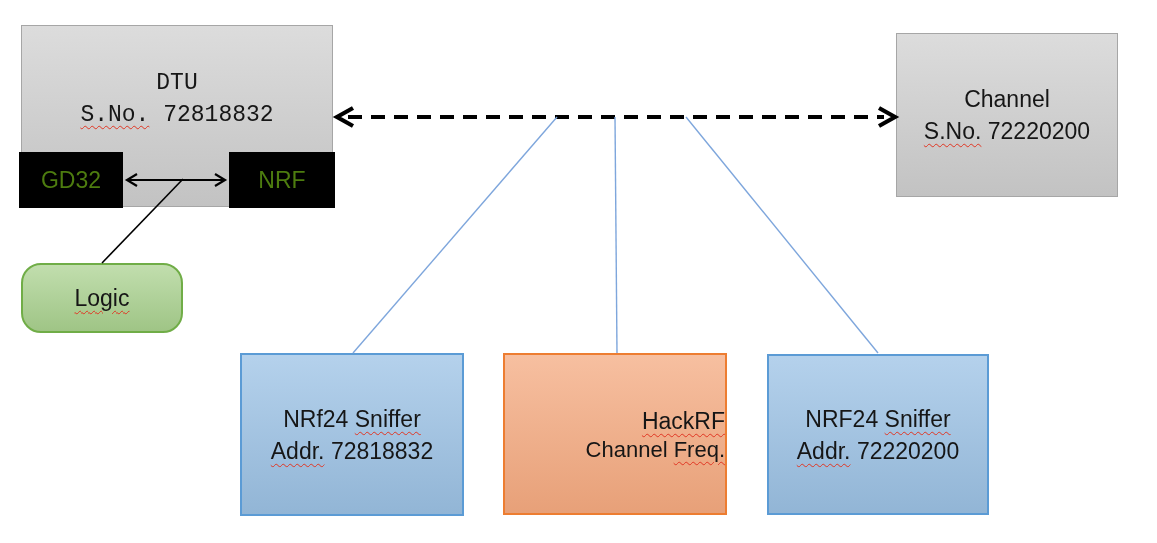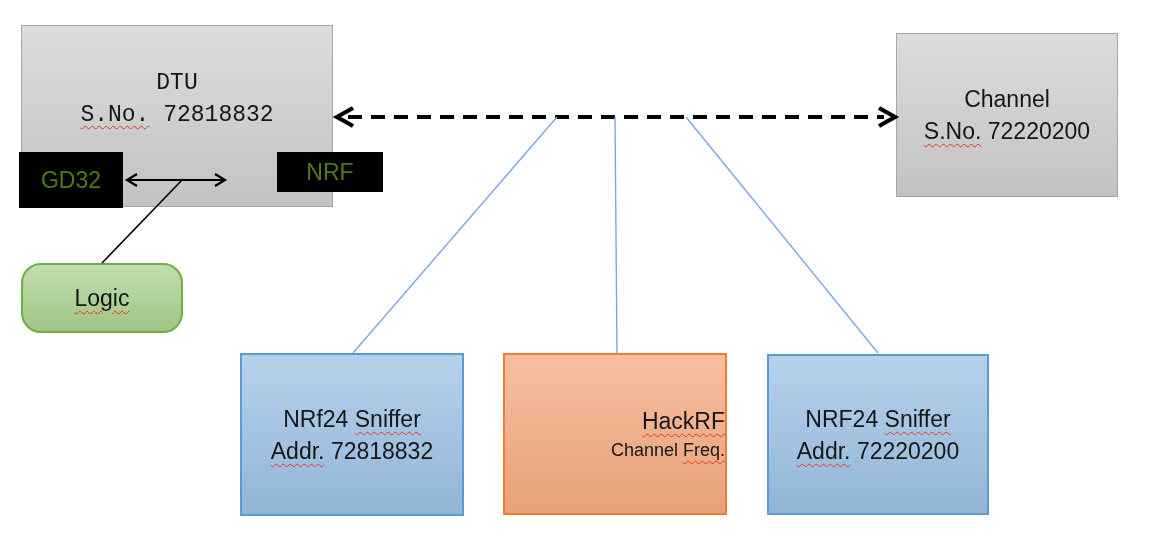--- a/index.html
+++ b/index.html
@@ -7,21 +7,21 @@
     position:relative; width:1157px; height:543px; background:#ffffff;
     font-family:"Liberation Sans", sans-serif; overflow:hidden;
     -webkit-font-smoothing:antialiased;
   }
   .box {
     position:absolute; box-sizing:border-box;
     display:flex; flex-direction:column; align-items:center; justify-content:center;
     text-align:center; color:#161616; z-index:1;
   }
   .label  { font-size:23px; line-height:32px; white-space:nowrap; }
-  .small  { font-size:18px; line-height:26px; white-space:nowrap; }
+  .small  { font-size:22px; line-height:26px; white-space:nowrap; }
 
   .gray {
     background-color:var(--box-gray,#cdcdcd);
     background-image:linear-gradient(180deg, rgba(255,255,255,.30), rgba(0,0,0,.05));
     border:1.5px solid var(--box-gray-border,#a6a6a6);
   }
   .chip {
     background:var(--box-black,#000000); color:#4d7c0f; z-index:2;
   }
   .green {
@@ -37,21 +37,21 @@
   .orange {
     background-color:var(--box-orange,#f4a97f);
     background-image:linear-gradient(180deg, rgba(255,255,255,.26), rgba(0,0,0,.05));
     border:2px solid var(--box-orange-border,#ed7d31);
     align-items:flex-end;
   }
 
   
   #dtu-box      { left:21px;  top:25px;  width:312px; height:182px; padding-bottom:34px;font-family:Liberation Mono, monospace; }
   #gd32-box     { left:19px;  top:152px; width:104px; height:56px; }
-  #nrf-box      { left:229px; top:152px; width:106px; height:40px;margin-left:48px; }
+  #nrf-box      { left:229px; top:152px; width:106px; height:56px; }
   #logic-box    { left:21px;  top:263px; width:162px; height:70px;border-radius:20px; }
   #inverter-box { left:896px; top:33px;  width:222px; height:164px; }
   #sniffer1-box { left:240px; top:353px; width:224px; height:163px; }
   #hackrf-box   { left:503px; top:353px; width:224px; height:162px; }
   #sniffer2-box { left:767px; top:354px; width:222px; height:161px; }
 
   .misspell {
     text-decoration-line:underline;
     text-decoration-style:wavy;
     text-decoration-color:var(--misspell-red,#e03522);

